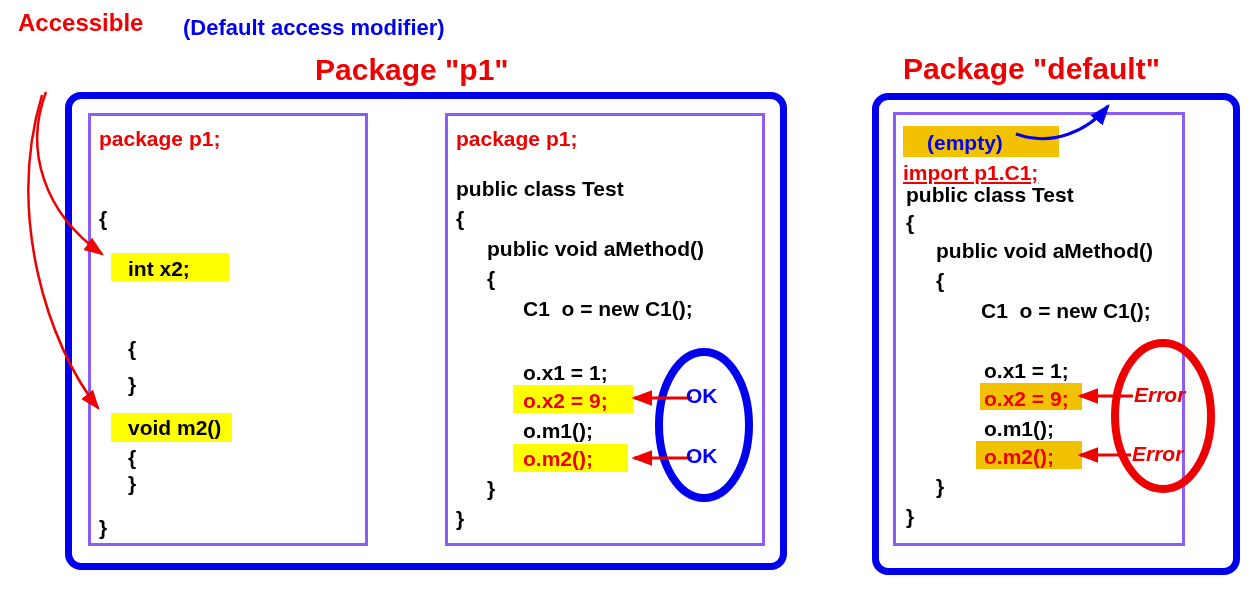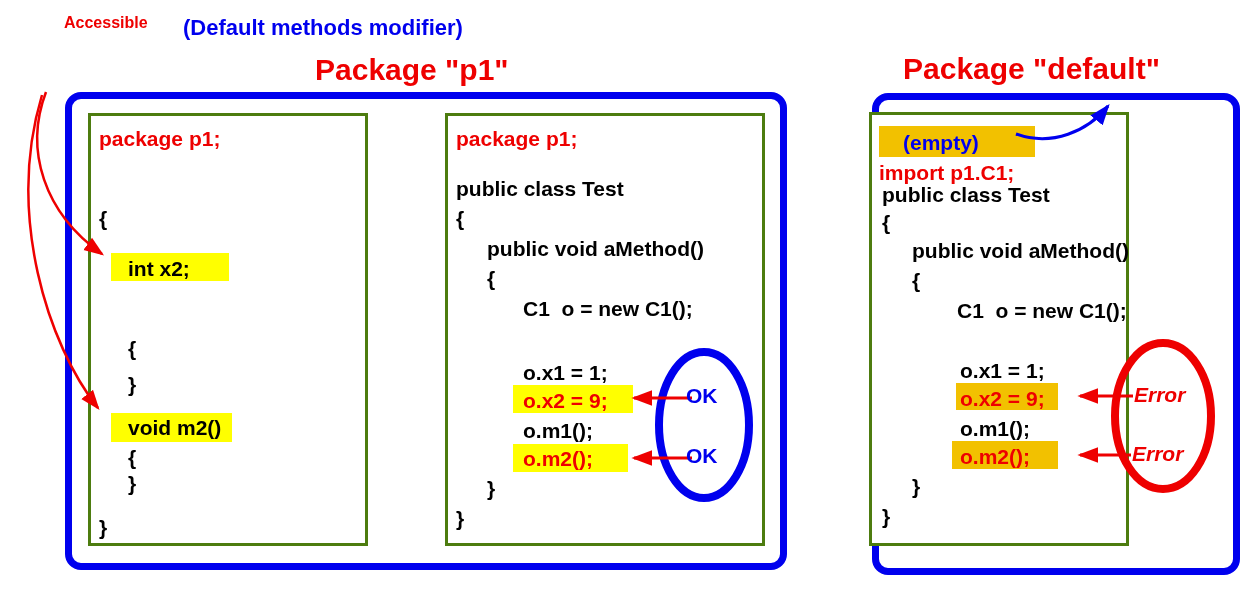--- a/index.html
+++ b/index.html
@@ -2,43 +2,43 @@
 <html style="--red: #EE0000; --blue: #0000EE; --yellow: #FFFF00; --gold: #F2C100; --black: #000000;"><head>
 <meta charset="utf-8">
 <style>
   html,body{margin:0;padding:0;background:#fff;}
   .stage{
     position:relative;width:1253px;height:596px;background:#fff;overflow:hidden;
     font-family:"Liberation Sans",sans-serif;
   }
   .note-red{
     position:absolute;left:18px;top:13px;color:var(--red,#f00);
-    font-weight:bold;font-size:16px;line-height:19.5px;white-space:nowrap;margin-left:46px;
+    font-weight:bold;font-size:24px;line-height:19.5px;white-space:nowrap;
   }
   .note-blue{
     position:absolute;left:183px;top:15px;color:var(--blue,#00f);
     font-weight:bold;font-size:22px;white-space:nowrap;
   }
   .pkg-title{
     position:absolute;color:var(--red,#f00);font-weight:bold;font-size:30px;white-space:nowrap;
   }
   #title-p1{left:315px;top:53px;}
   #title-default{left:903px;top:52px;}
   .pkg-rect{
     position:absolute;border:7px solid var(--blue,#00f);border-radius:16px;
     box-sizing:border-box;background:transparent;
   }
   #rect-p1{left:65px;top:92px;width:722px;height:478px;}
   #rect-default{left:872px;top:93px;width:368px;height:482px;}
   .code-box{
-    position:absolute;background:#fff;border:3px solid #4d7c0f;box-sizing:border-box;
+    position:absolute;background:#fff;border:3px solid #8b5cf6;box-sizing:border-box;
   }
   #box-c1{left:88px;top:113px;width:280px;height:433px;}
   #box-test-p1{left:445px;top:113px;width:320px;height:433px;}
-  #box-test-default{left:869px;top:112px;width:260px;height:434px;}
+  #box-test-default{left:893px;top:112px;width:292px;height:434px;}
   .code-line{
     position:absolute;font-weight:bold;font-size:21px;line-height:26px;
     white-space:pre;z-index:3;color:#000;
   }
   .hl{position:absolute;z-index:1;}
   .result{
     position:absolute;font-weight:bold;font-size:21px;z-index:6;white-space:nowrap;
   }
   .result.ok{color:var(--blue,#00f);}
   .result.err{color:var(--red,#f00);font-style:italic;}
@@ -50,21 +50,21 @@
 </style>
 </head>
 <body>
 
 <div class="stage">
 
   <div class="note-red">
     <div>Accessible</div>
   </div>
 
-  <div class="note-blue">(Default methods modifier)</div>
+  <div class="note-blue">(Default access modifier)</div>
 
   <div class="pkg-title" id="title-p1">Package "p1"</div>
   <div class="pkg-rect" id="rect-p1"></div>
   <div class="code-box" id="box-c1">
       <div class="hl" style="left: 20px; top: 137px; width: 118px; height: 28px; background: rgb(255, 255, 0);"></div>
       <div class="hl" style="left: 20px; top: 297px; width: 121px; height: 29px; background: rgb(255, 255, 0);"></div>
       <div class="code-line" style="left: 8px; top: 10px;"><span style="color: rgb(238, 0, 0);">package p1;</span></div>
       <div class="code-line" style="left: 8px; top: 90px;"><span style="color: rgb(0, 0, 0);">{</span></div>
       <div class="code-line" style="left: 37px; top: 140px;"><span style="color: rgb(0, 0, 0);">int x2;</span></div>
       <div class="code-line" style="left: 37px; top: 220px;"><span style="color: rgb(0, 0, 0);">{</span></div>
@@ -91,21 +91,21 @@
       <div class="code-line" style="left: 8px; top: 390px;"><span style="color: rgb(0, 0, 0);">}</span></div>
     </div>
 
   <div class="pkg-title" id="title-default">Package "default"</div>
   <div class="pkg-rect" id="rect-default"></div>
   <div class="code-box" id="box-test-default">
       <div class="hl" style="left: 7px; top: 11px; width: 156px; height: 31px; background: rgb(242, 193, 0);"></div>
       <div class="hl" style="left: 84px; top: 268px; width: 102px; height: 27px; background: rgb(242, 193, 0);"></div>
       <div class="hl" style="left: 80px; top: 326px; width: 106px; height: 28px; background: rgb(242, 193, 0);"></div>
       <div class="code-line" style="left: 31px; top: 15px;"><span style="color: rgb(0, 0, 238);">(empty)</span></div>
-      <div class="code-line" style="left: 7px; top: 45px;"><span style="color: rgb(238, 0, 0);">import p1.C1;</span></div>
+      <div class="code-line" style="left: 7px; top: 45px;"><span style="color: rgb(238, 0, 0); text-decoration: underline;">import p1.C1;</span></div>
       <div class="code-line" style="left: 10px; top: 67px;"><span style="color: rgb(0, 0, 0);">public class Test</span></div>
       <div class="code-line" style="left: 10px; top: 95px;"><span style="color: rgb(0, 0, 0);">{</span></div>
       <div class="code-line" style="left: 40px; top: 123px;"><span style="color: rgb(0, 0, 0);">public void aMethod()</span></div>
       <div class="code-line" style="left: 40px; top: 153px;"><span style="color: rgb(0, 0, 0);">{</span></div>
       <div class="code-line" style="left: 85px; top: 183px;"><span style="color: rgb(0, 0, 0);">C1  o = new C1();</span></div>
       <div class="code-line" style="left: 88px; top: 243px;"><span style="color: rgb(0, 0, 0);">o.x1 = 1;</span></div>
       <div class="code-line" style="left: 88px; top: 271px;"><span style="color: rgb(238, 0, 0);">o.x2 = 9;</span></div>
       <div class="code-line" style="left: 88px; top: 301px;"><span style="color: rgb(0, 0, 0);">o.m1();</span></div>
       <div class="code-line" style="left: 88px; top: 329px;"><span style="color: rgb(238, 0, 0);">o.m2();</span></div>
       <div class="code-line" style="left: 40px; top: 359px;"><span style="color: rgb(0, 0, 0);">}</span></div>

